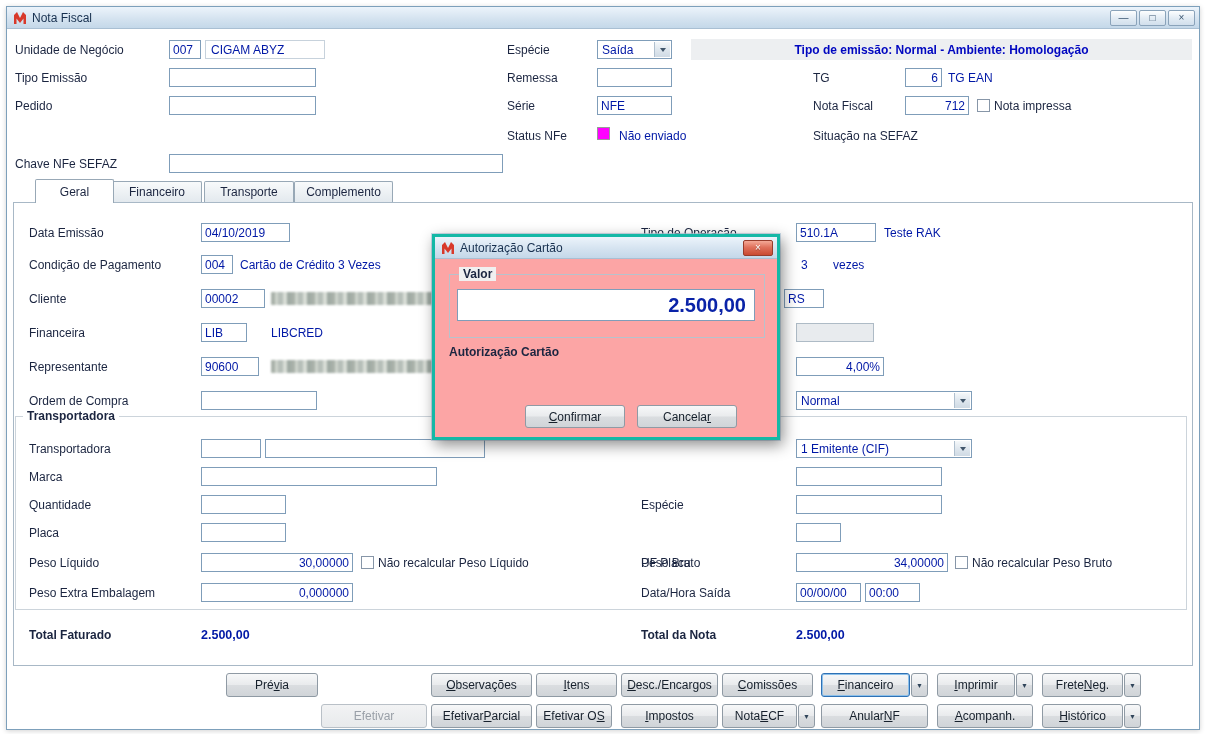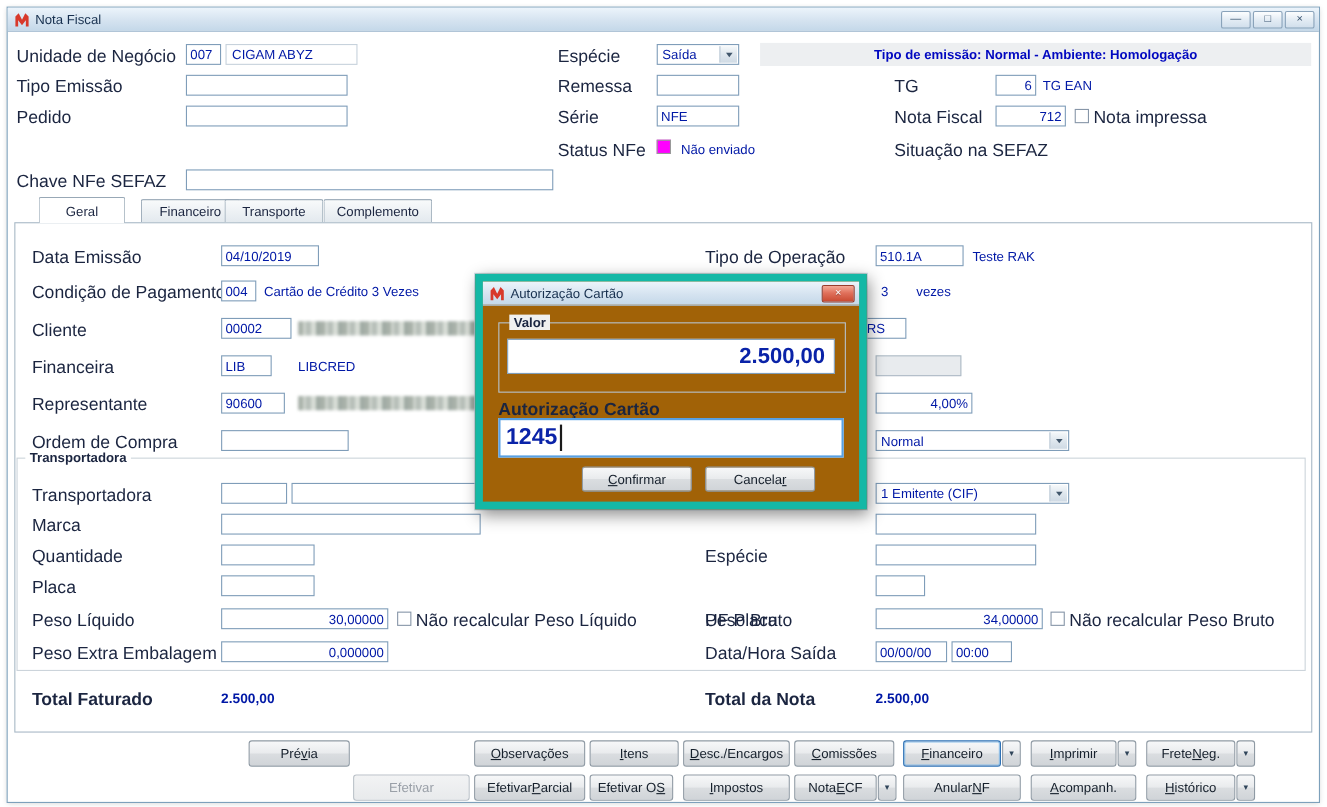--- a/index.html
+++ b/index.html
@@ -15,21 +15,21 @@
   .ticon{width:14px;height:14px;margin:0 5px 0 2px;flex:0 0 auto;display:inline-block;}
   .titletext{font-size:12px;color:#17304f;white-space:nowrap;}
   .winctrls{margin-left:auto;display:flex;gap:2px;}
   .winbtn{width:27px;height:16px;box-sizing:border-box;border:1px solid #8aa3ba;border-radius:2px;
           background:linear-gradient(#fdfeff,#e3ecf4 50%,#d1dfec);color:#3a5570;font-size:10px;
           line-height:14px;text-align:center;cursor:default;}
   .dlgclose{width:30px;height:16px;box-sizing:border-box;border:1px solid #973c2c;border-radius:2px;
           background:linear-gradient(#f4a997,#e0715c 45%,#c94a32);color:#fff;font-size:10px;
           line-height:14px;text-align:center;margin-left:auto;text-shadow:0 1px 1px rgba(0,0,0,.35);}
 
-  .lbl{position:absolute;font-size:16px;color:#1b2540;white-space:nowrap;z-index:2;text-align:right;}
+  .lbl{position:absolute;font-size:12px;color:#1b2540;white-space:nowrap;z-index:2;text-align:right;}
   .lbl.b{font-weight:bold;}
   .bluetxt{position:absolute;font-size:12px;color:#0018a6;white-space:nowrap;z-index:2;}
   input.tb{position:absolute;height:19px;box-sizing:border-box;border:1px solid #7f9db9;background:#fff;
            font-family:"Liberation Sans","DejaVu Sans",sans-serif;font-size:12px;color:#0018a6;
            padding:0 3px;outline:none;z-index:2;}
   input.tb.right{text-align:right;}
   input.tb.dis{background:#e8ebee;border-color:#aebbc6;}
   .nbox{position:absolute;height:19px;box-sizing:border-box;border:1px solid #c7d2dc;background:#fff;
         display:flex;align-items:center;padding:0 5px;font-size:12px;color:#0018a6;white-space:nowrap;z-index:2;}
   .combo{position:absolute;height:19px;box-sizing:border-box;border:1px solid #7f9db9;background:#fff;
@@ -56,22 +56,22 @@
   .grouplbl.graybg{background:#f0f0f0;}
   .groupbox{position:absolute;border:1px solid #ccd4db;z-index:1;}
   .totalval{position:absolute;font-size:12.5px;font-weight:bold;color:#0018a6;z-index:2;}
   .btn{position:absolute;height:24px;box-sizing:border-box;border:1px solid #8f9aa4;border-radius:3px;
        background:linear-gradient(#f7f8f9,#e9ebed 48%,#dadde0 52%,#d0d4d8);font-size:12px;color:#16202c;
        display:flex;align-items:center;justify-content:center;white-space:nowrap;z-index:2;cursor:default;}
   .btn.disabled{color:#9aa0a8;background:linear-gradient(#f2f3f4,#e8eaec);border-color:#b9c0c7;}
   .btn.focusring{border:1px solid #2e71b5;box-shadow:inset 0 0 0 1px #8cc0ea;}
   .btn.dd{font-size:7px;color:#30455a;}
 
-  .dialog{position:absolute;left:432px;top:249px;width:342px;height:200px;background:#a16207;
-          border:7px solid #14b8a6;box-shadow:3px 5px 14px rgba(0,0,0,.45),0 0 0 1px rgba(185,208,228,.7);z-index:50;}
+  .dialog{position:absolute;left:432px;top:234px;width:342px;height:200px;background:#fca5a5;
+          border:3px solid #14b8a6;box-shadow:3px 5px 14px rgba(0,0,0,.45),0 0 0 1px rgba(185,208,228,.7);z-index:50;}
   .valfield{position:absolute;box-sizing:border-box;border:1px solid #7f9db9;background:#fff;
             display:flex;align-items:center;z-index:2;}
   .valor-display{justify-content:flex-end;font-size:20px;font-weight:bold;color:#0a23a8;padding:0 8px;}
   .auth-field{border:2px solid #58a0e3;font-size:21px;font-weight:bold;color:#0a23a8;padding:0 5px;}
   .caret{width:2px;height:24px;background:#1a1a1a;margin-left:2px;}
 </style>
 </head>
 <body>
 
 <div class="window">
@@ -121,21 +121,21 @@
 
   <div class="lbl" style="left:500px;top:122px">Status NFe</div>
   <div class="swatch" style="left:590px;top:120px"></div>
   <div class="bluetxt" style="left:612px;top:122px">Não enviado</div>
   <div class="lbl" style="left:806px;top:122px">Situação na SEFAZ</div>
 
   <div class="lbl" style="left:8px;top:150px">Chave NFe SEFAZ</div>
   <input class="tb" style="left: 162px; top: 147px; width: 334px;">
 
   <div class="tab active" style="left:28px;width:79px">Geral</div>
-  <div class="tab" style="left:121px;width:90px">Financeiro</div>
+  <div class="tab" style="left:105px;width:90px">Financeiro</div>
   <div class="tab" style="left:197px;width:90px">Transporte</div>
   <div class="tab" style="left:287px;width:99px">Complemento</div>
   <div class="panel"></div>
 
   <div class="lbl" style="left:22px;top:219px">Data Emissão</div>
   <input class="tb" style="left: 194px; top: 216px; width: 89px;" value="04/10/2019">
   <div class="lbl" style="left:634px;top:219px">Tipo de Operação</div>
   <input class="tb" style="left: 789px; top: 216px; width: 80px;" value="510.1A">
   <div class="bluetxt" style="left:877px;top:219px">Teste RAK</div>
 
@@ -250,20 +250,16 @@
     </span>
     <span class="titletext">Autorização Cartão</span>
     <span class="dlgclose">×</span>
   </div>
 
   <div class="grouplbl graybg" style="left:24px;top:30px">Valor</div>
   <div class="groupbox" style="left:14px;top:37px;width:314px;height:62px;border-color:#b7c2cc"></div>
   <div class="valfield valor-display" style="left:22px;top:52px;width:298px;height:32px">2.500,00</div>
 
   <div class="lbl b" style="left:14px;top:108px">Autorização Cartão</div>
-  <div class="valfield auth-field" style="left:14px;top:124px;width:314px;height:36px">
-    <span>1245</span>
-    <span class="caret"></span>
-  </div>
 
   <div class="btn" style="left:90px;top:168px;width:100px;height:23px"><u>C</u>onfirmar</div>
   <div class="btn" style="left:202px;top:168px;width:100px;height:23px">Cancela<u>r</u></div>
 </div>
 
 </body></html>

